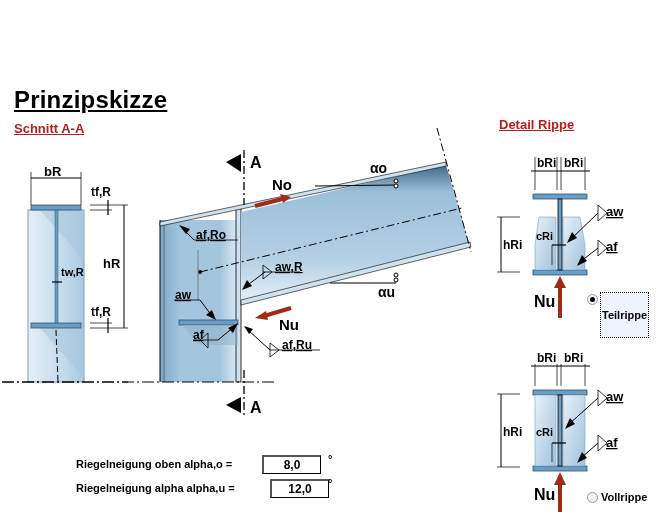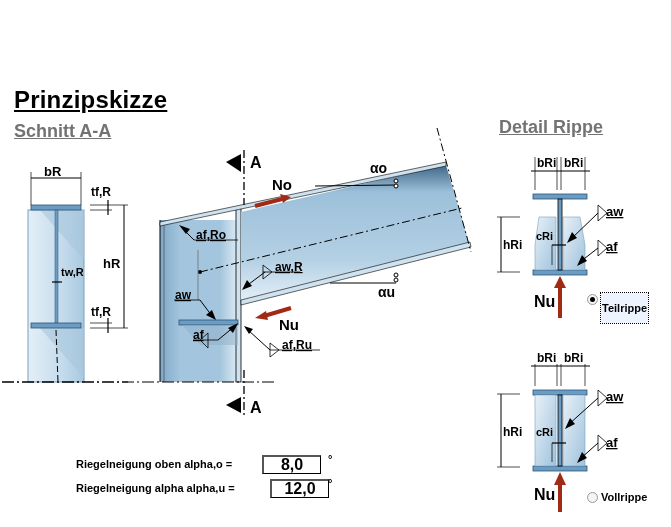--- a/index.html
+++ b/index.html
@@ -1,31 +1,31 @@
 <!DOCTYPE html>
 <html><head>
 <meta charset="utf-8">
 <style>
   html, body { margin: 0; padding: 0; background: #ffffff; }
   body { width: 671px; height: 527px; position: relative; overflow: hidden;
          font-family: "Liberation Sans", sans-serif; }
   .abs { position: absolute; }
   .h1 { left: 14px; top: 64px; font-size: 24px; font-weight: bold; text-decoration: underline; color: #000; letter-spacing: 0.2px; margin-top: 22px; }
-  .h2 { font-size: 18px; font-weight: bold; text-decoration: underline; color: #737373; }
+  .h2 { font-size: 13px; font-weight: bold; text-decoration: underline; color: #b91c1c; }
   svg { position: absolute; left: 0; top: 0; }
   .lbl { font-family: "Liberation Sans", sans-serif; font-weight: bold; fill: #000; }
   .form-label { font-size: 11px; font-weight: bold; color: #000; text-align: left; width: 180px; }
   .form-input { width: 56px; height: 16px; border: 1px solid #000; border-top: 2px solid #555; border-left: 2px solid #555;
-                background: #fff; font-family: "Liberation Sans", sans-serif; font-size: 16px; font-weight: bold;
+                background: #fff; font-family: "Liberation Sans", sans-serif; font-size: 12px; font-weight: bold;
                 text-align: center; padding: 0; box-sizing: content-box; }
   .unit { font-size: 11px; font-weight: bold; }
   .radio { width: 9px; height: 9px; border: 1px solid #999; border-radius: 50%; background: #f4f4f4; }
   .radio.on::after { content: ""; position: absolute; left: 2px; top: 2px; width: 5px; height: 5px; border-radius: 50%; background: #000; }
   .radio-label { font-size: 11px; font-weight: bold; color: #000; }
-  .radio-label.focus { outline: 1px dotted #000; background: #eef4ff; padding: 9px 1px; }
+  .radio-label.focus { outline: 1px dotted #000; background: #eef4ff; padding: 16px 1px; }
 </style>
 </head>
 <body>
 
 <div class="abs h1">Prinzipskizze</div>
 <div class="abs h2" style="left:14px; top:121px;">Schnitt A-A</div>
 <div class="abs h2" style="left:499px; top:117px;text-align:right;">Detail Rippe</div>
 
 <svg width="671" height="527" viewBox="0 0 671 527">
   <defs>

